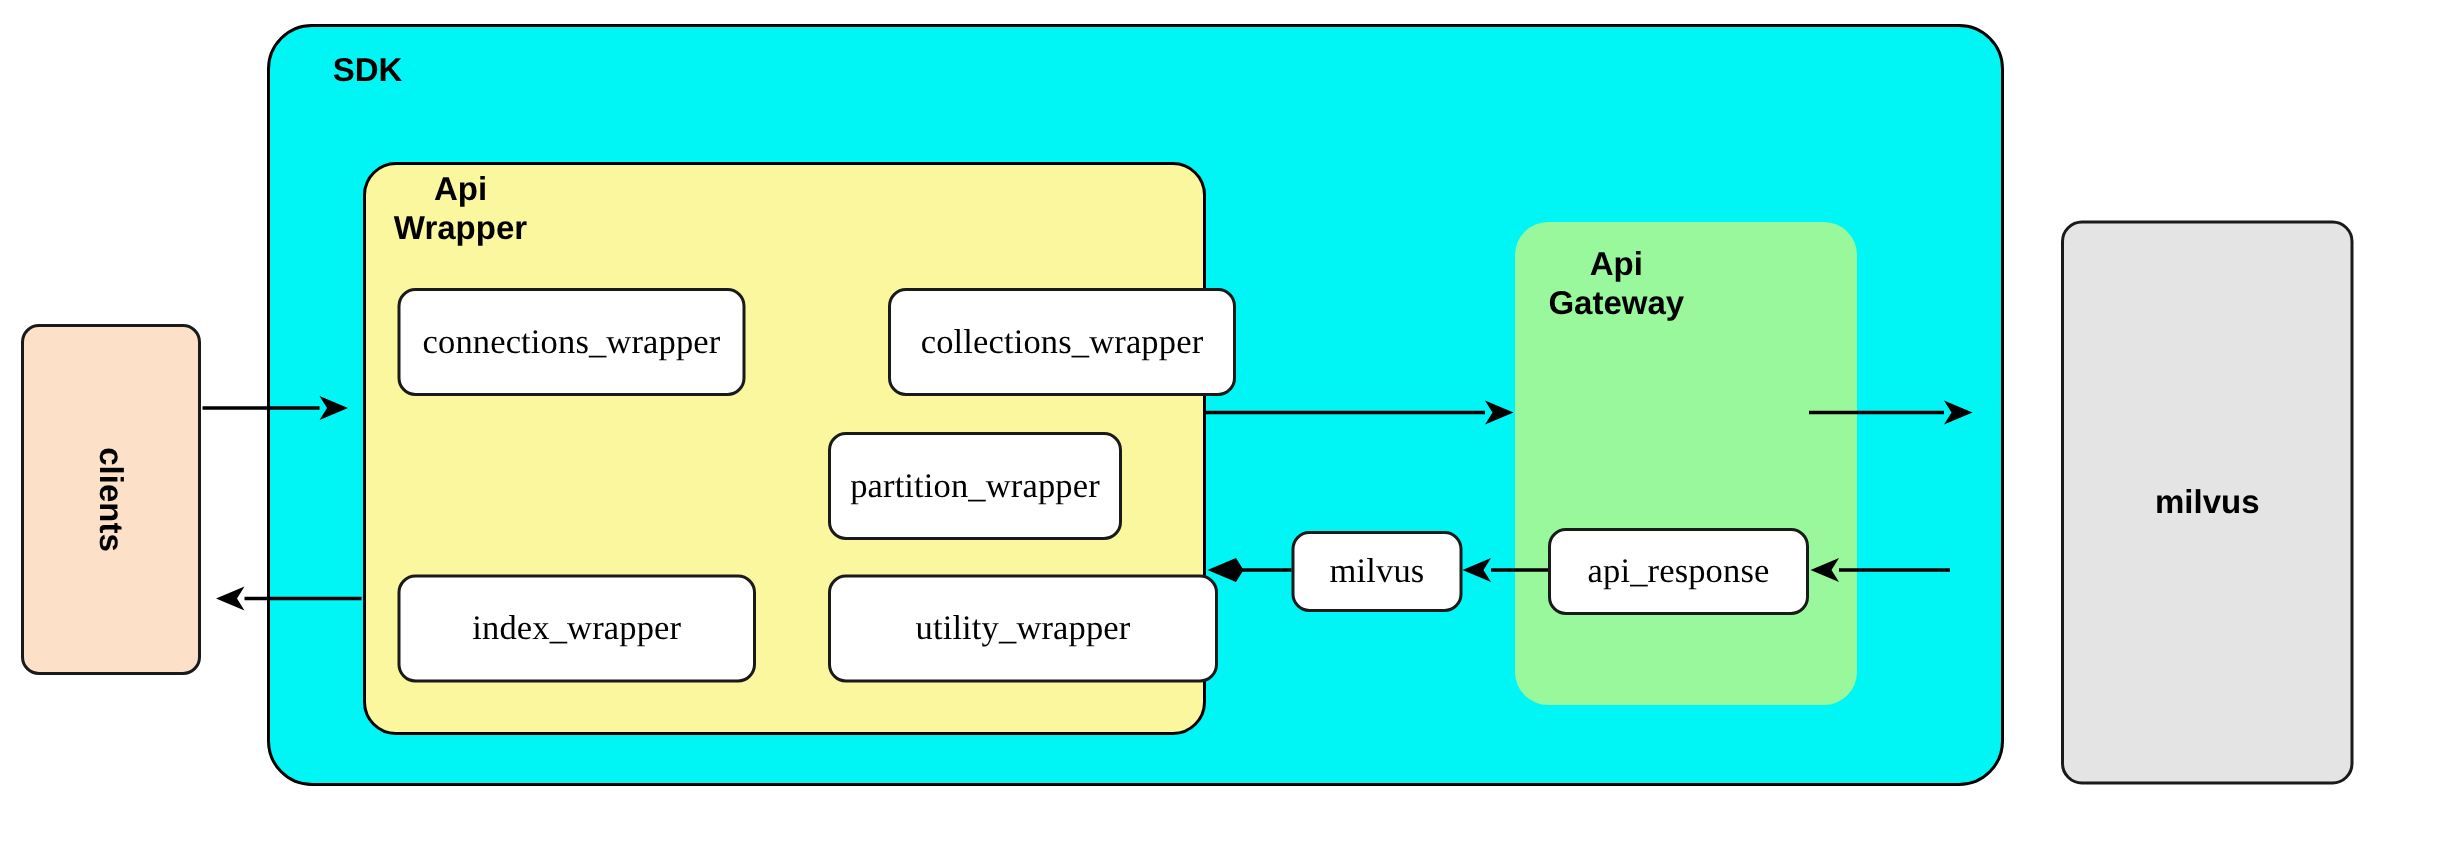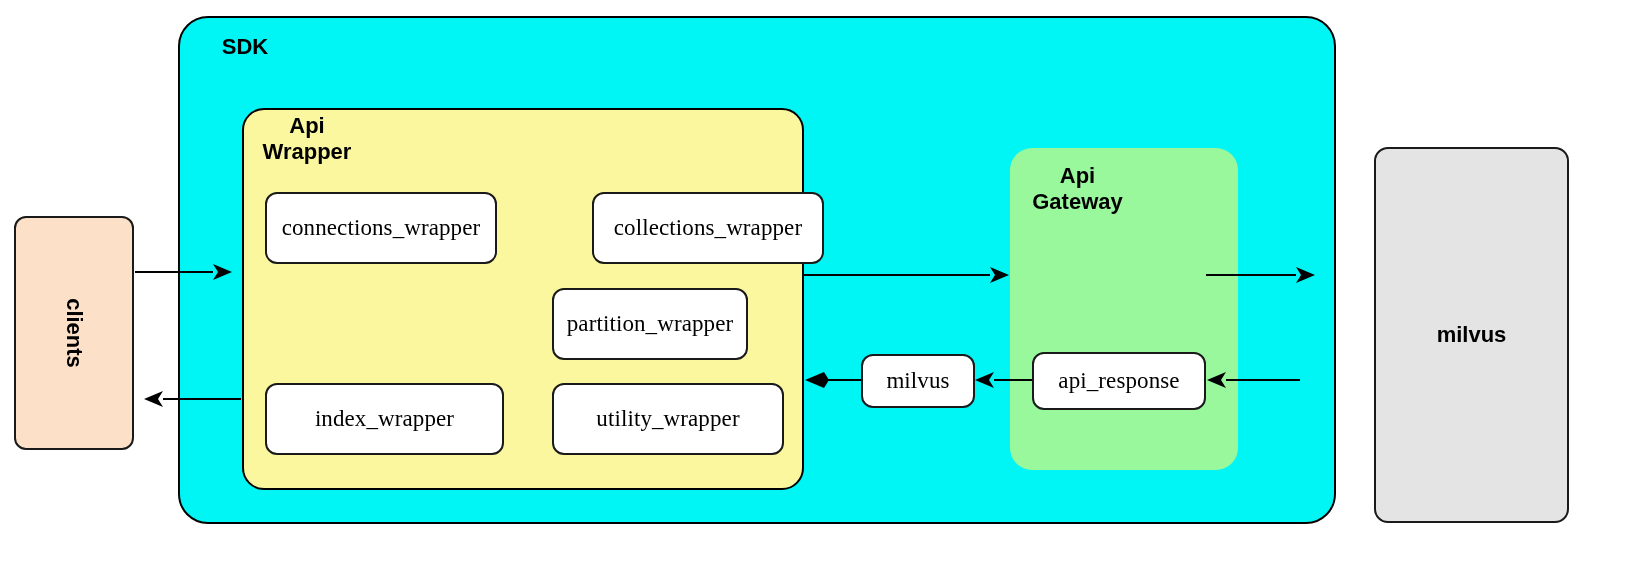--- a/index.html
+++ b/index.html
@@ -124,21 +124,21 @@
   <div class="box leaf-box" style="left:265px; top:383px; width:239px; height:72px;">
     <span>index_wrapper</span>
   </div>
 
   <div class="box leaf-box" style="left:552px; top:192px; width:232px; height:72px;margin-left:40px;">
     <span>collections_wrapper</span>
   </div>
   <div class="box leaf-box" style="left:552px; top:288px; width:196px; height:72px;">
     <span>partition_wrapper</span>
   </div>
-  <div class="box leaf-box" style="left:552px; top:383px; width:232px; height:72px;">
+  <div class="box leaf-box" style="left:552px; top:383px; width:260px; height:72px;">
     <span>utility_wrapper</span>
   </div>
 
   <div class="box gateway-box" style="left:1010px; top:148px; width:228px; height:322px;"></div>
   <div class="group-title" style="left:1000px; top:163px; width:155px;">Api
 Gateway</div>
 
   <div class="box leaf-box" style="left:1032px; top:352px; width:174px; height:58px;">
     <span>api_response</span>
   </div>

